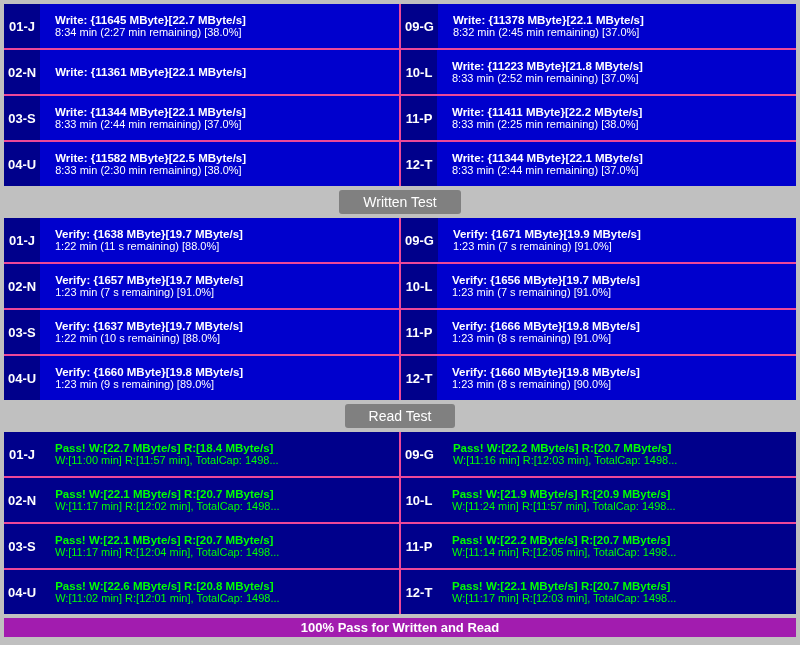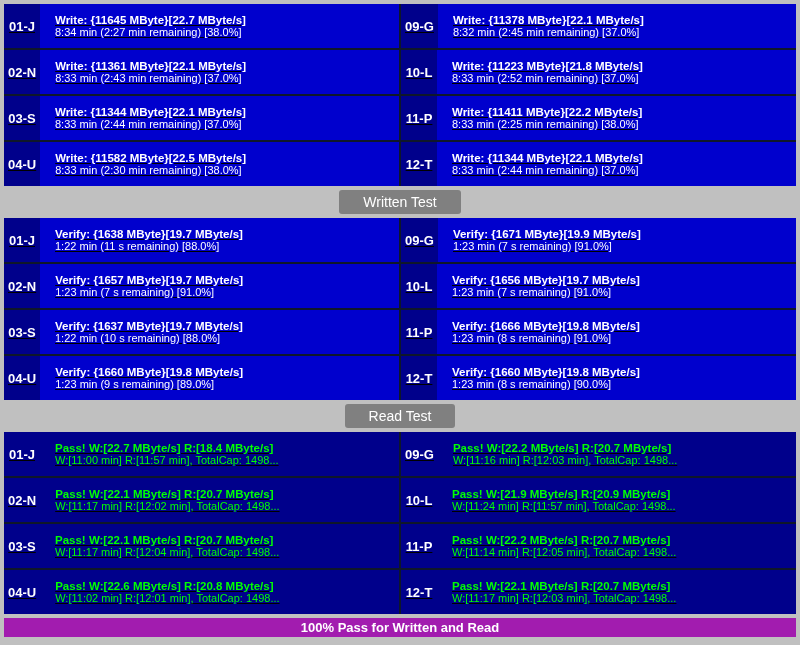--- a/index.html
+++ b/index.html
@@ -15,22 +15,21 @@
       padding: 4px;
       width: 800px;
     }
     .section {
       margin-bottom: 4px;
     }
     .section-grid {
       display: grid;
       grid-template-columns: 1fr 1fr;
       gap: 2px;
-      background: #0f172a;
-      text-decoration: underline;
+      background: #ec4899;
     }
     .device-cell {
       background: #0000cd;
       color: white;
       display: flex;
       align-items: stretch;
     }
     .device-label {
       background: #00008b;
       color: white;
@@ -123,21 +122,20 @@
           <div class="device-label">09-G</div>
           <div class="device-info">
             <div class="line1">Write: {11378 MByte}[22.1 MByte/s]</div>
             <div class="line2">8:32 min (2:45 min remaining)  [37.0%]</div>
           </div>
         </div>
         <div class="device-cell">
           <div class="device-label">02-N</div>
           <div class="device-info">
             <div class="line1">Write: {11361 MByte}[22.1 MByte/s]</div>
-            <div class="line2">8:33 min (2:43 min remaining)  [37.0%]</div>
           </div>
         </div>
         <div class="device-cell">
           <div class="device-label">10-L</div>
           <div class="device-info">
             <div class="line1">Write: {11223 MByte}[21.8 MByte/s]</div>
             <div class="line2">8:33 min (2:52 min remaining)  [37.0%]</div>
           </div>
         </div>
         <div class="device-cell">

